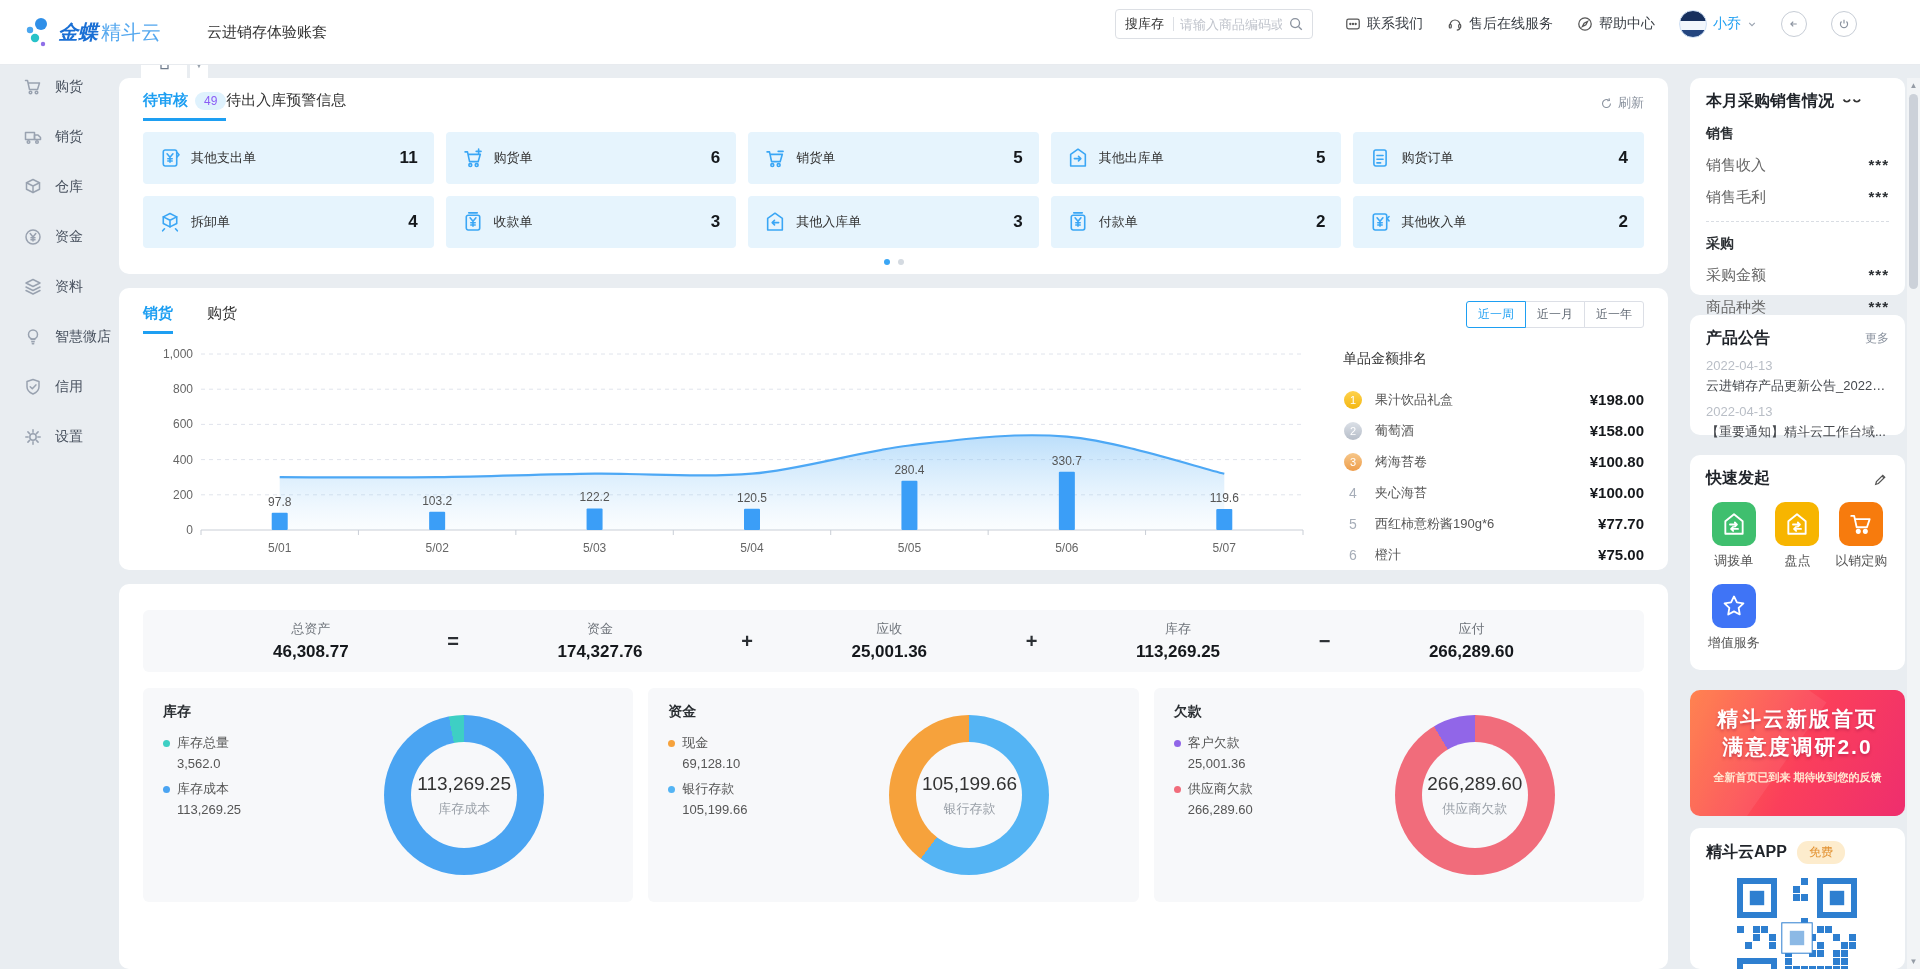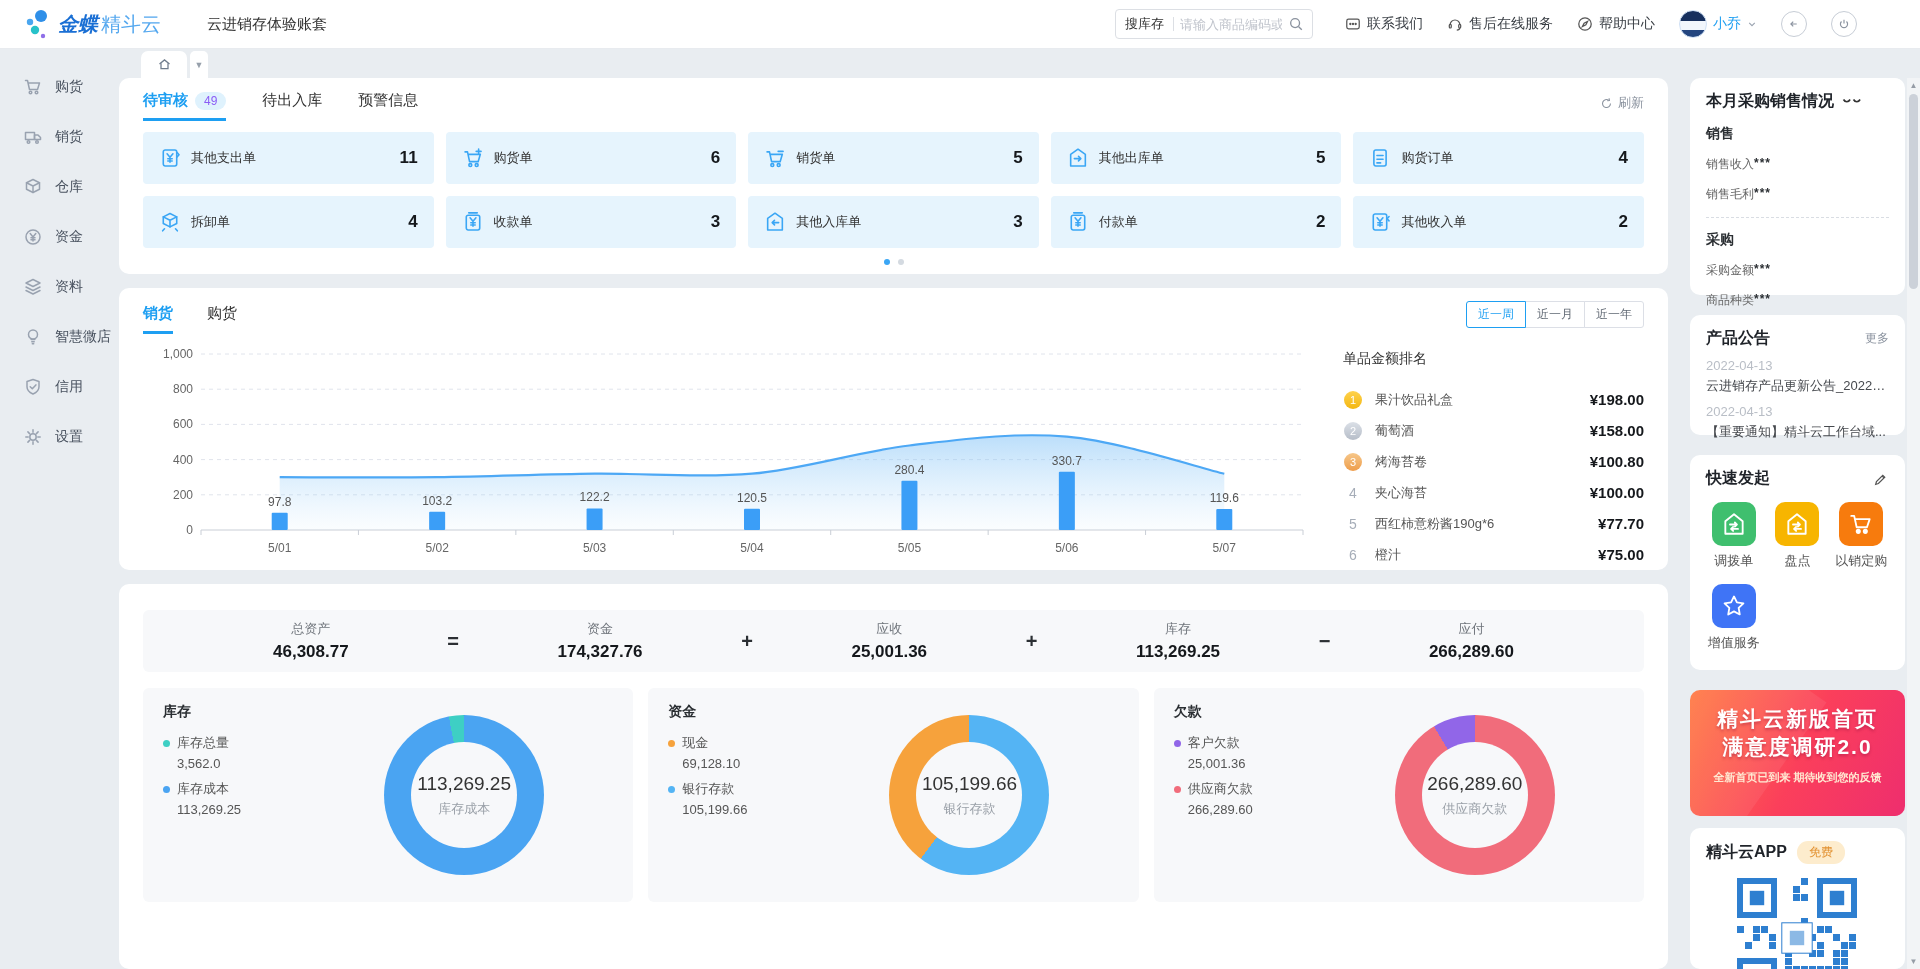--- a/index.html
+++ b/index.html
@@ -1,20 +1,20 @@
 <!DOCTYPE html>
 <html><head>
 <meta charset="utf-8">
 <style>
 *{margin:0;padding:0;box-sizing:border-box}
 html,body{width:1920px;height:969px;overflow:hidden;background:#e9edf1;color:#333;
   font-family:"Liberation Sans","DejaVu Sans",sans-serif}
 svg{display:block}
 
-.header{position:fixed;top:0;left:0;width:1920px;height:48px;background:#fff;z-index:20;
+.header{position:fixed;top:0;left:0;width:1920px;height:64px;background:#fff;z-index:20;
   box-shadow:0 1px 0 #e8ebef;display:flex;align-items:center}
 .logo{display:flex;align-items:center;margin-left:26px;cursor:pointer}
 .brand-bold{font-size:20px;font-weight:bold;font-style:italic;color:#1a6fd4;margin-left:6px}
 .brand-light{font-size:20px;color:#55a8ef;margin-left:3px}
 .account-title{margin-left:46px;font-size:15px;color:#333}
 .search{position:absolute;left:1115px;top:9px;width:198px;height:30px;border:1px solid #dcdfe4;border-radius:4px;
   display:flex;align-items:center;background:#fff}
 .search-scope{font-size:13px;color:#333;padding:0 9px;white-space:nowrap;cursor:pointer}
 .search-sep{width:1px;height:14px;background:#dcdfe4}
 .search input{border:none;outline:none;flex:1;min-width:0;font-size:13px;padding:0 6px;color:#333;background:transparent}
@@ -37,21 +37,21 @@
 .tabstrip{position:fixed;top:48px;left:119px;height:30px;display:flex;align-items:flex-end;gap:3px;padding-left:22px;z-index:4}
 .home-tab{width:46px;height:27px;background:#fff;border-radius:7px 7px 0 0;display:flex;align-items:center;justify-content:center;cursor:pointer}
 .tab-dd{width:18px;height:27px;background:#fff;border-radius:5px 5px 0 0;display:flex;align-items:center;justify-content:center;cursor:pointer;color:#97a0ab;font-size:9px}
 
 .content{position:fixed;top:78px;left:119px;width:1786px;height:891px;display:flex;gap:22px}
 .col-main{width:1549px;height:891px;display:flex;flex-direction:column;gap:14px}
 .col-right{width:215px;height:891px;display:flex;flex-direction:column;overflow:hidden}
 .block{background:#fff;border-radius:10px}
 
 .pending{height:196px;padding:13px 24px 0}
-.ptabs{display:flex;align-items:flex-start;gap:36px;position:relative}
+.ptabs{display:flex;align-items:flex-start;position:relative}
 .ptab{font-size:15px;color:#333;padding-bottom:8px;cursor:pointer;display:flex;gap:7px;align-items:center;border-bottom:3px solid transparent}
 .ptab.active{color:#1e9ff2;font-weight:bold;border-bottom-color:#1e9ff2}
 .badge{background:#dff2fd;color:#8b5cf6;font-size:12px;font-weight:normal;border-radius:10px;padding:2px 9px}
 .refresh{position:absolute;right:0;top:3px;color:#8a929e;font-size:13px;display:flex;gap:5px;align-items:center;cursor:pointer}
 .cards{display:grid;grid-template-columns:repeat(5,1fr);gap:12px;margin-top:11px}
 .pcard{height:52px;background:#e6f4fd;border-radius:4px;display:flex;align-items:center;padding:0 16px;cursor:pointer}
 .pcard .ci{margin-right:10px;display:flex}
 .pcard .cl{font-size:13px;color:#333;flex:1}
 .pcard .cn{font-size:17px;font-weight:bold;color:#15181c}
 .dots{display:flex;justify-content:center;gap:8px;margin-top:11px}
@@ -98,21 +98,21 @@
 .lg-val{font-size:13px;color:#555;margin:4px 0 0 14px}
 .donut-wrap{flex:1;display:flex;align-items:center;justify-content:center}
 .donut{width:160px;height:160px;border-radius:50%;position:relative;flex-shrink:0}
 .donut-hole{position:absolute;left:27px;top:27px;width:106px;height:106px;border-radius:50%;background:#f7f8fa;
   display:flex;flex-direction:column;align-items:center;justify-content:center}
 .dv{font-size:19px;color:#333}
 .dl{font-size:13px;color:#9aa0a8;margin-top:5px}
 
 .rblock{background:#fff;border-radius:10px;padding:13px 16px;flex-shrink:0}
 .rtitle{font-size:16px;font-weight:bold;color:#1f2329;display:flex;align-items:center;gap:8px}
-.srow{display:flex;justify-content:flex-start;font-size:12px;color:#666;margin-top:13px}
+.srow{display:flex;justify-content:space-between;font-size:15px;color:#666;margin-top:13px}
 .srow b{color:#2b2f33;letter-spacing:1px}
 .sheading{font-size:14px;font-weight:bold;color:#2b2f33;margin-top:13px}
 .sdivider{border-top:1px dashed #d9dde3;margin-top:14px}
 .more{margin-left:auto;font-size:12px;color:#8a929e;font-weight:normal;cursor:pointer}
 .adate{color:#b9bec6;font-size:13px;margin-top:9px}
 .atext{color:#46494e;font-size:13px;margin-top:4px;white-space:nowrap;overflow:hidden;text-overflow:ellipsis;cursor:pointer}
 .qgrid{display:grid;grid-template-columns:1fr 1fr 1fr;gap:14px 8px;margin-top:13px;text-align:center}
 .qitem{cursor:pointer}
 .qicon{width:44px;height:44px;border-radius:10px;margin:0 auto;display:flex;align-items:center;justify-content:center}
 .qlabel{font-size:13px;color:#555;margin-top:6px}

